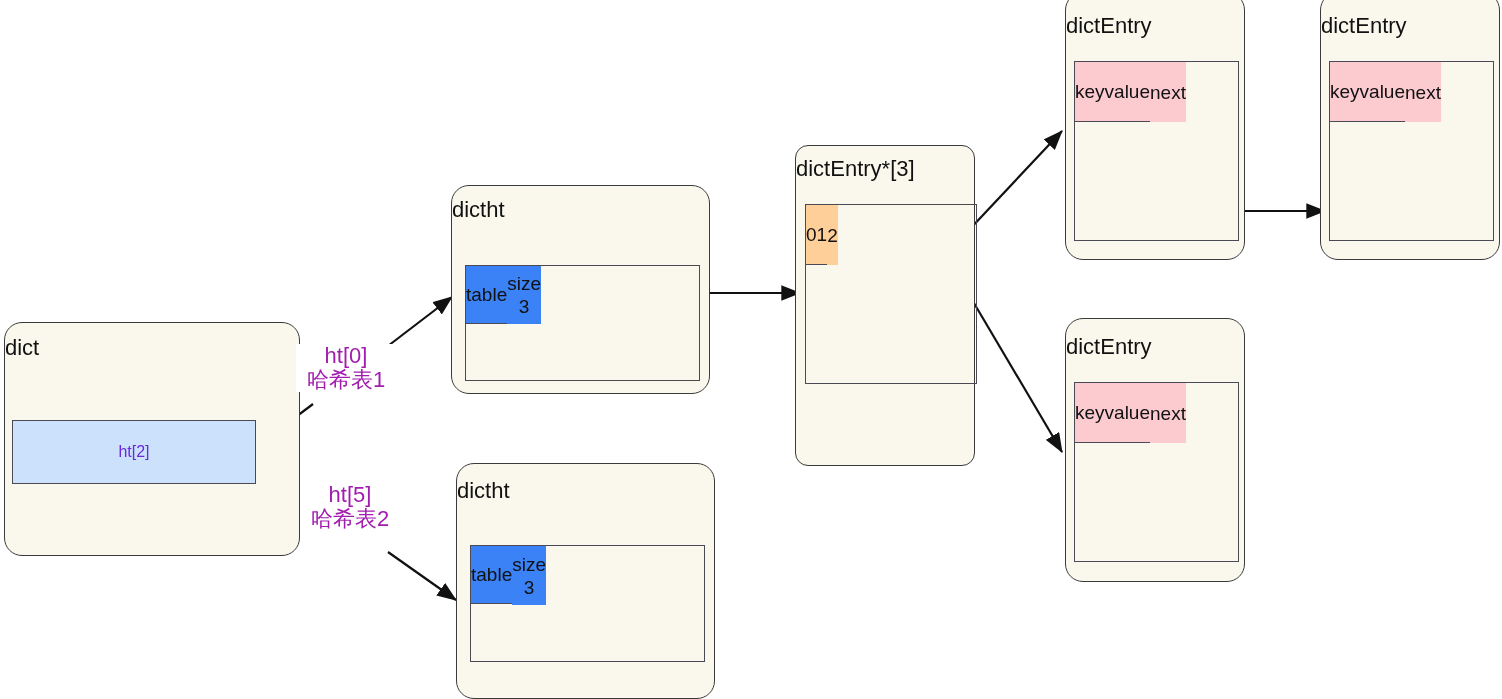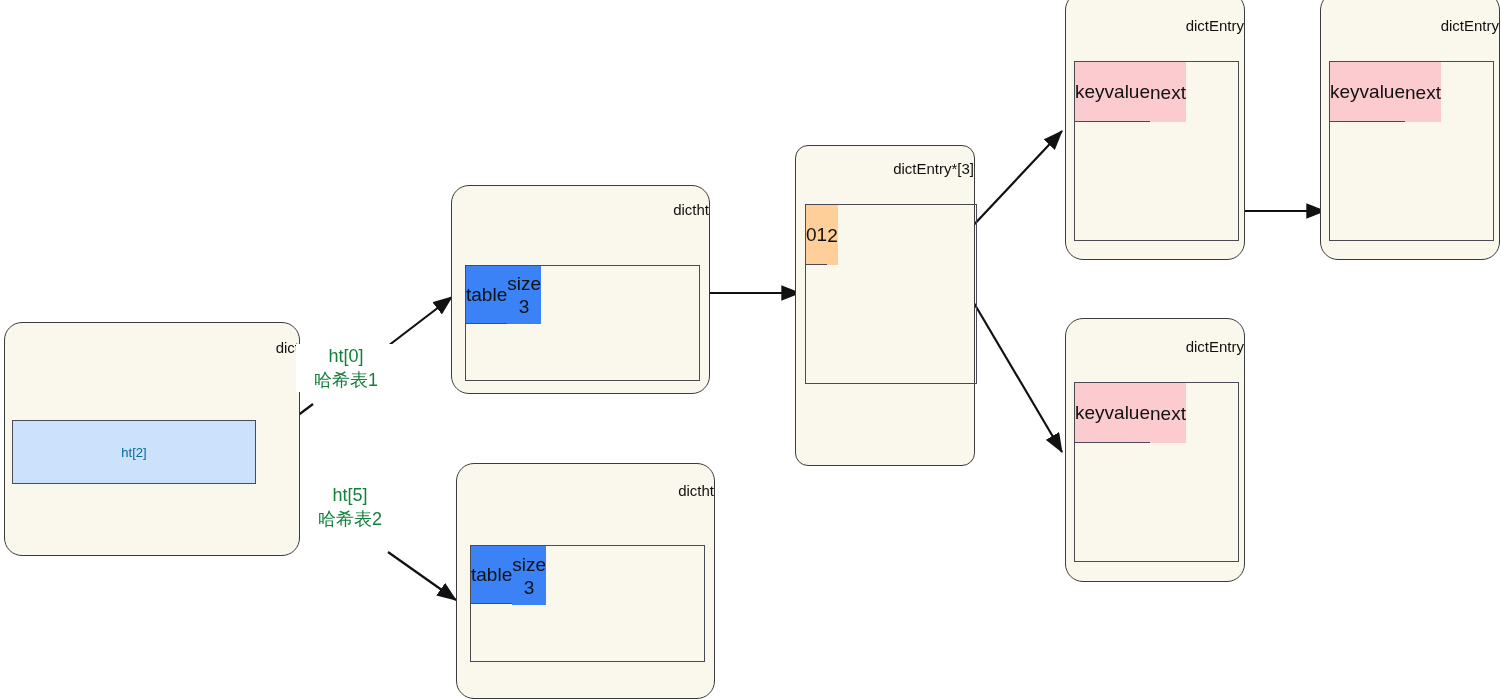--- a/index.html
+++ b/index.html
@@ -26,22 +26,22 @@
     position: absolute;
     background: #faf8ec;
     border: 1.6px solid #3b3b3b;
     border-radius: 18px;
     box-sizing: border-box;
   }
   .card-title {
     position: absolute;
     left: 0;
     width: 100%;
-    text-align: right;
-    font-size: 15px;
+    text-align: left;
+    font-size: 22px;
     line-height: 22px;
     color: #111111;
     white-space: nowrap;
   }
   
   .fields {
     position: absolute;
     box-sizing: border-box;
     border: 1.4px solid #4a4a55;
     display: flex;
@@ -67,31 +67,31 @@
 
   
   .slot {
     position: absolute;
     box-sizing: border-box;
     background: #cce2fc;
     border: 1.4px solid #4a4a55;
     display: flex;
     align-items: center;
     justify-content: center;
-    font-size: 13px;
-    color: #0369a1;
+    font-size: 16px;
+    color: #6d28d9;
   }
 
   
   .edge-label {
     position: absolute;
     text-align: center;
-    font-size: 18px;
+    font-size: 22px;
     line-height: 24px;
-    color: #15803d;
+    color: #a21caf;
     white-space: pre-line;
     background: #ffffff;
     padding: 0 2px;
   }
 
   svg.links {
     position: absolute;
     left: 0; top: 0;
     width: 1502px;
     height: 699px;

